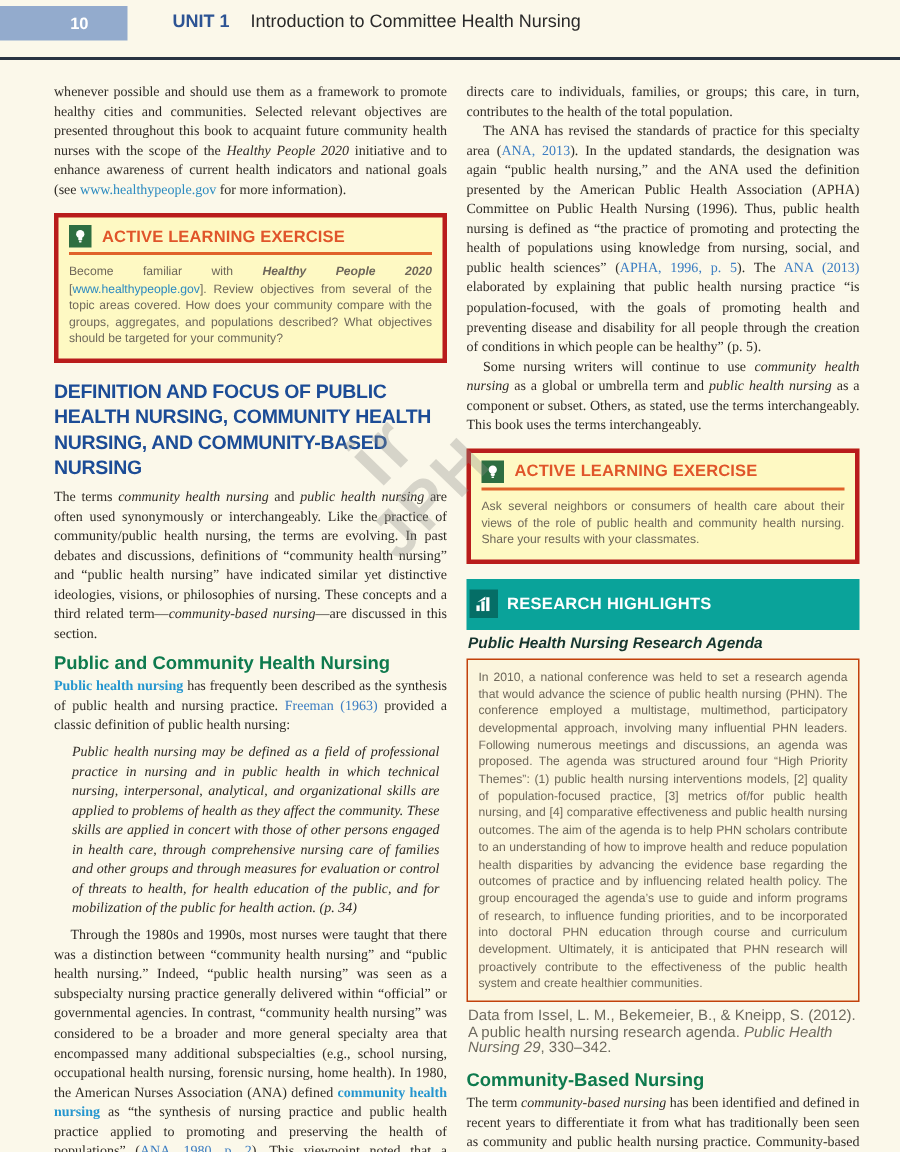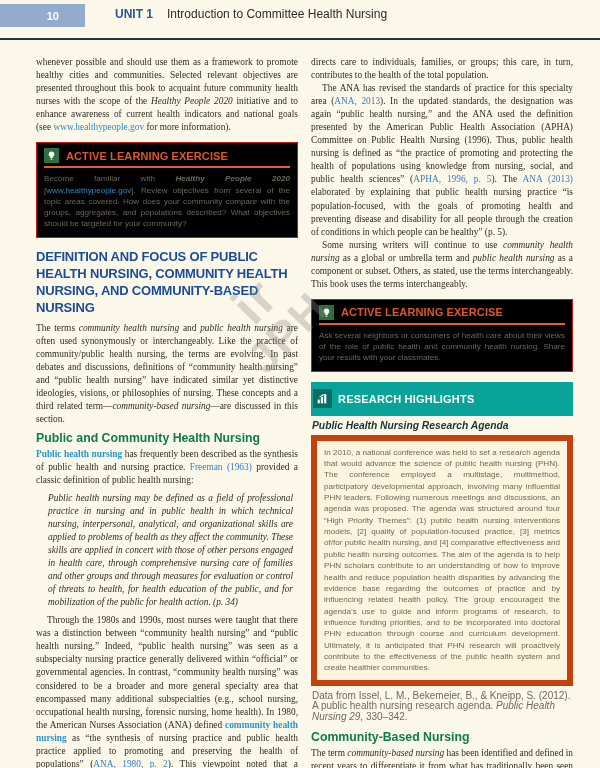--- a/index.html
+++ b/index.html
@@ -44,21 +44,21 @@
   }
   p.indent { text-indent:11px; }
   .seg-i  { font-style:italic; }
   .seg-bi { font-style:italic; font-weight:bold; }
   .seg-link { color:#2b8ac0; }
   .seg-term { color:#2596cf; font-weight:bold; }
   .seg-ref  { color:#3a7cc2; }
 
   
   .ale-box {
-    background:#000000; border:1px solid #b91c1c; margin:8px 0 10px 0;
+    background:#fef9c3; border:3px solid #b91c1c; margin:8px 0 10px 0;
     padding:5px 7px 7px 7px;
   }
   .ale-head {
     display:flex; align-items:center; gap:7px;
     border-bottom:2px solid #e0622a; padding-bottom:3px; margin-bottom:5px;
   }
   .ale-icon {
     width:15px; height:15px; background:#2e6e41; flex:0 0 15px;
     display:flex; align-items:center; justify-content:center;
   }
@@ -97,21 +97,21 @@
   }
   .rh-title {
     color:#ffffff; font-family:"Liberation Sans",sans-serif; font-weight:bold;
     font-size:11px; letter-spacing:0.2px;
   }
   .rh-subtitle {
     color:#16352e; font-family:"Liberation Sans",sans-serif; font-weight:bold;
     font-style:italic; font-size:10.3px; margin:4px 0 4px 1px;
   }
   .rh-box {
-    background:#fbf5dd; border:6px solid #c2410c; padding:6px 7px;
+    background:#fbf5dd; border:1px solid #c2410c; padding:6px 7px;
     font-family:"Liberation Sans",sans-serif; font-size:8.1px; line-height:11.35px;
     color:#6e675a; text-align:justify;
   }
   .rh-source {
     font-family:"Liberation Sans",sans-serif; font-size:10px; line-height:10.6px;
     color:#6e6a5e; margin:5px 0 8px 1px;
   }
 </style>
 </head>
 <body>

